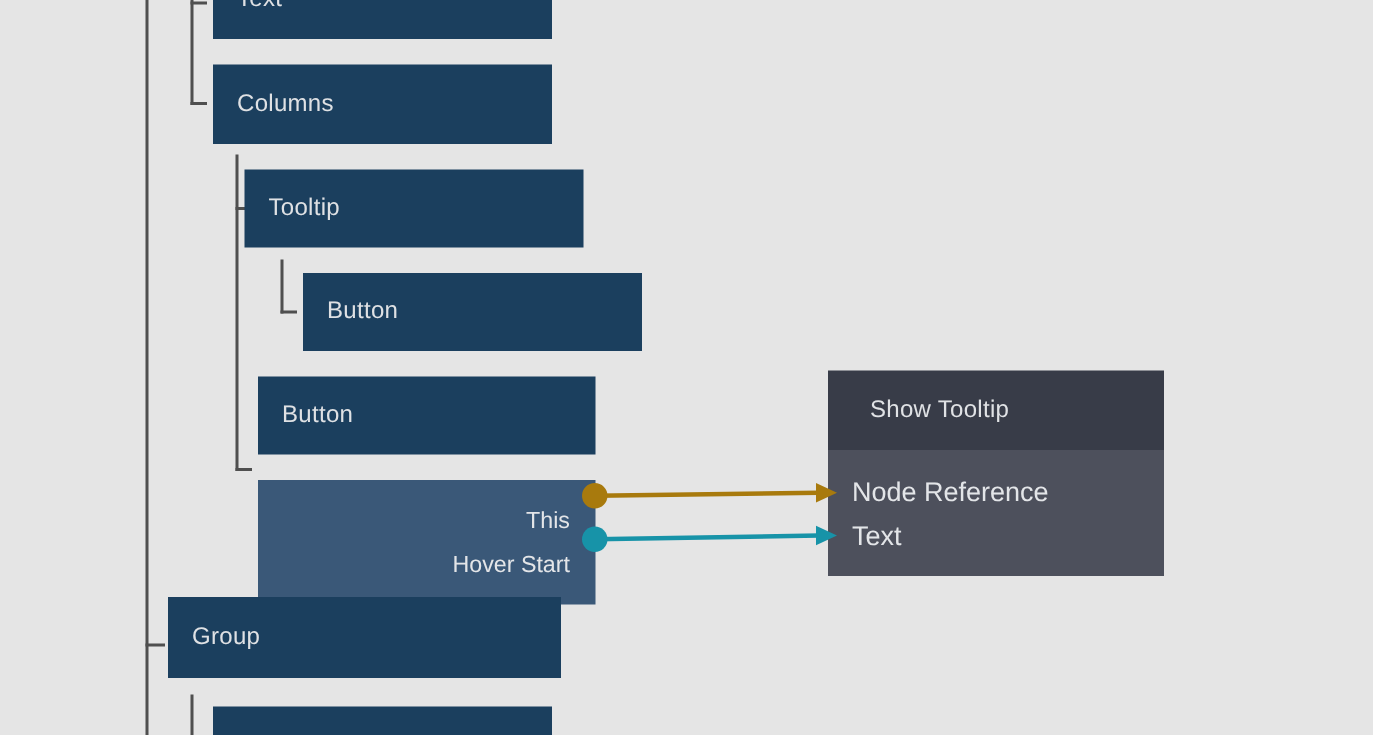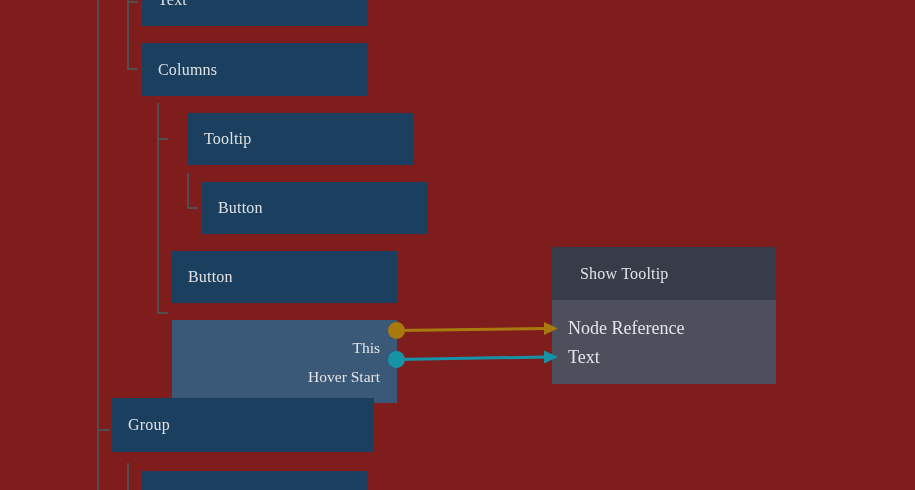--- a/index.html
+++ b/index.html
@@ -5,23 +5,22 @@
   html, body { margin: 0; padding: 0; }
   body {
     width: 915px; height: 490px;
     background: #151515;
     font-family: "Liberation Sans", sans-serif;
     overflow: hidden;
   }
   #canvas {
     position: relative;
     width: 915px; height: 490px;
-    background: #7f1d1d;
+    background: #e5e5e5;
     overflow: hidden;
-    font-family: Liberation Serif, serif;
   }
   
   .tline { position: absolute; background: #4f4f4f; }
   .tline.v { width: 2px; }
   .tline.h { height: 2px; }
 
   
   .tnode {
     position: absolute;
     background: #1b3f5e;
@@ -96,21 +95,21 @@
   <div class="tline v" style="left:127px; top:463px; height:27px;"></div>
 
   <div class="tnode" style="left:142px; top:-27px; width:226px; height:53px;">
     <span class="lbl">Text</span>
   </div>
 
   <div class="tnode" style="left:142px; top:43px; width:226px; height:53px;">
     <span class="lbl">Columns</span>
   </div>
 
-  <div class="tnode" style="left:188px; top:113px; width:226px; height:52px;">
+  <div class="tnode" style="left:163px; top:113px; width:226px; height:52px;">
     <span class="lbl">Tooltip</span>
   </div>
 
   <div class="tnode" style="left:202px; top:182px; width:226px; height:52px;">
     <span class="lbl">Button</span>
   </div>
 
   <div class="xnode" style="left:172px; top:251px; width:225px;">
     <div class="hd">
       <span class="lbl">Button</span>

